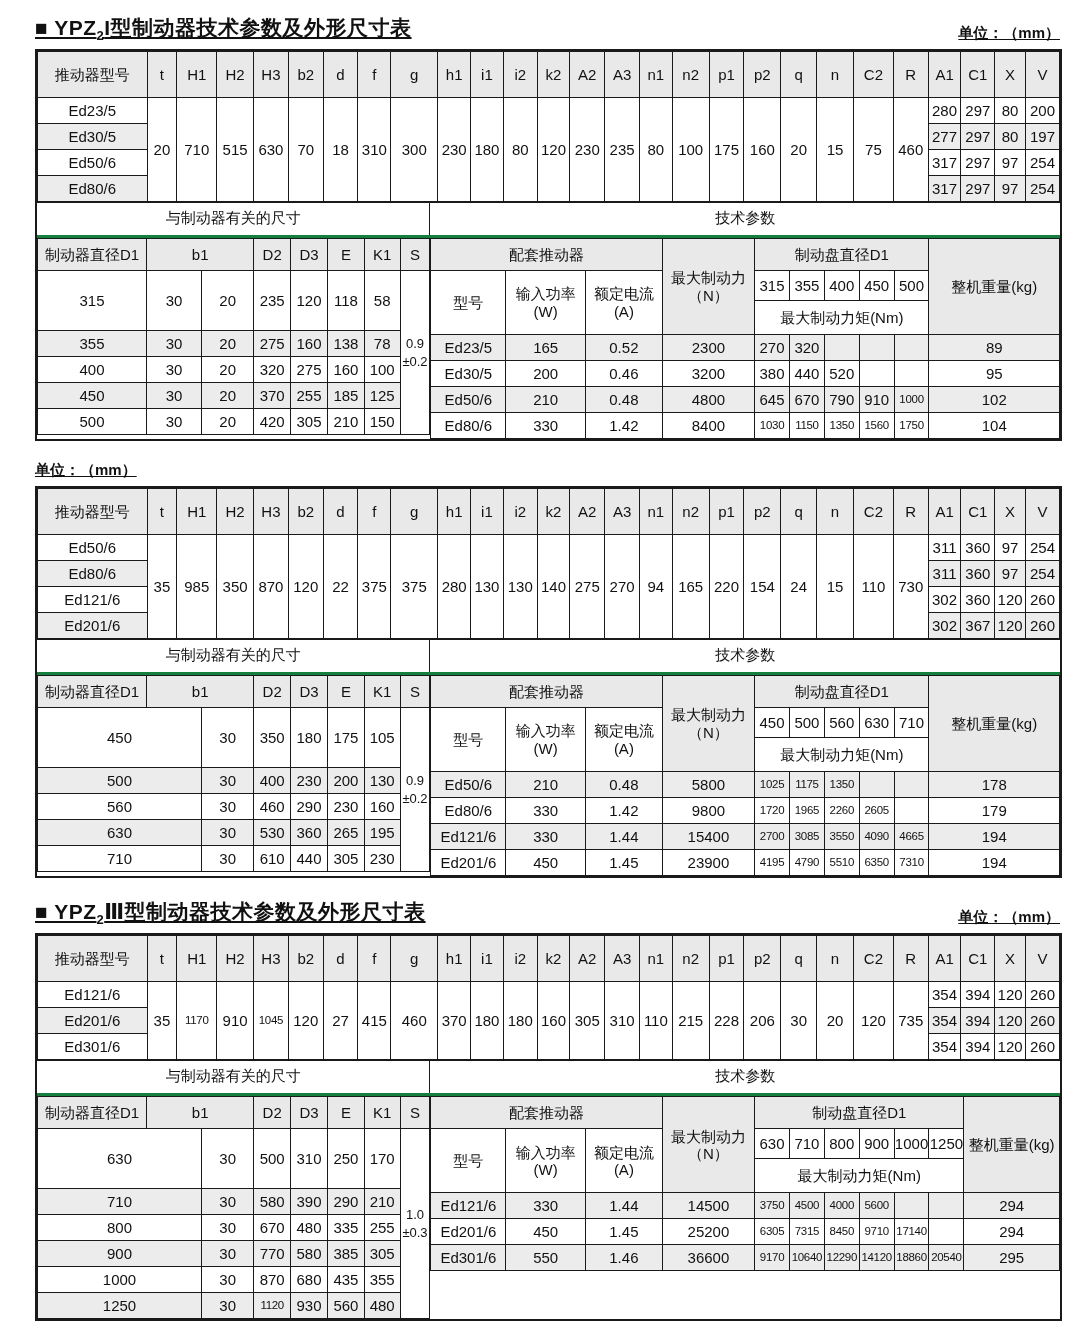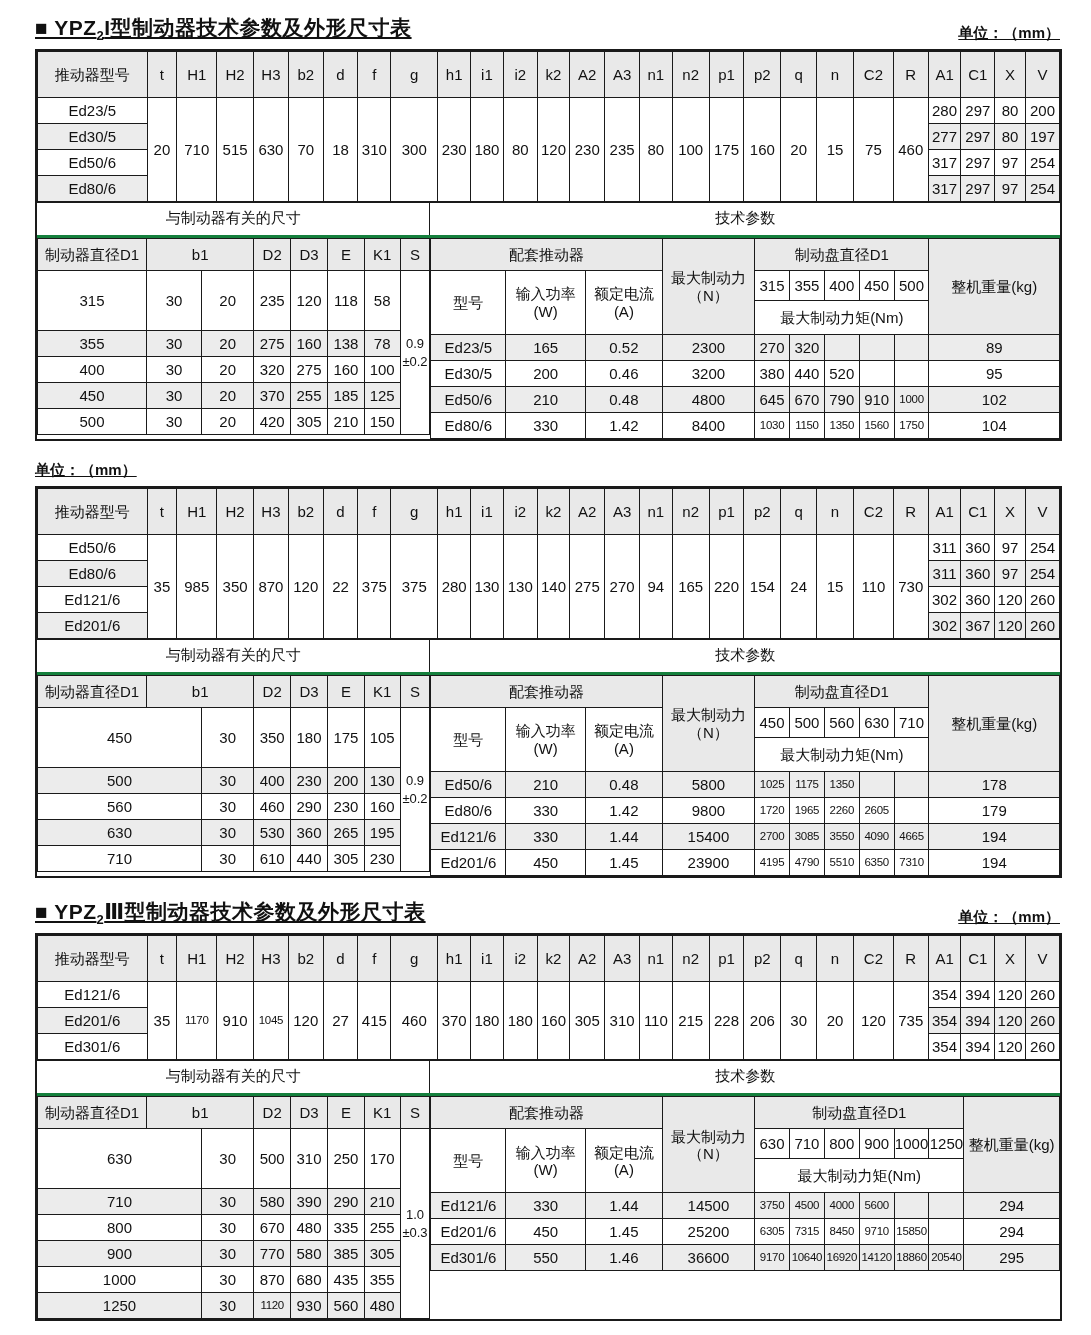--- a/index.html
+++ b/index.html
@@ -856,32 +856,32 @@
                 </tr>
                 <tr class="h-data">
                   <td>Ed201/6</td>
                   <td>450</td>
                   <td>1.45</td>
                   <td>25200</td>
                   <td class=" sm">6305</td>
                   <td class=" sm">7315</td>
                   <td class=" sm">8450</td>
                   <td class=" sm">9710</td>
-                  <td class=" sm">15850</td>
+                  <td class=" sm">17140</td>
                   <td></td>
                   <td>294</td>
                 </tr>
                 <tr class="h-data">
                   <td class="stripe">Ed301/6</td>
                   <td class="stripe">550</td>
                   <td class="stripe">1.46</td>
                   <td class="stripe">36600</td>
                   <td class="stripe sm">9170</td>
                   <td class="stripe sm">10640</td>
-                  <td class="stripe sm">16920</td>
+                  <td class="stripe sm">12290</td>
                   <td class="stripe sm">14120</td>
                   <td class="stripe sm">18860</td>
                   <td class="stripe sm">20540</td>
                   <td class="stripe">295</td>
                 </tr>
               </tbody>
             </table>
             <div class="filler"></div>
           </div>
         </div>

